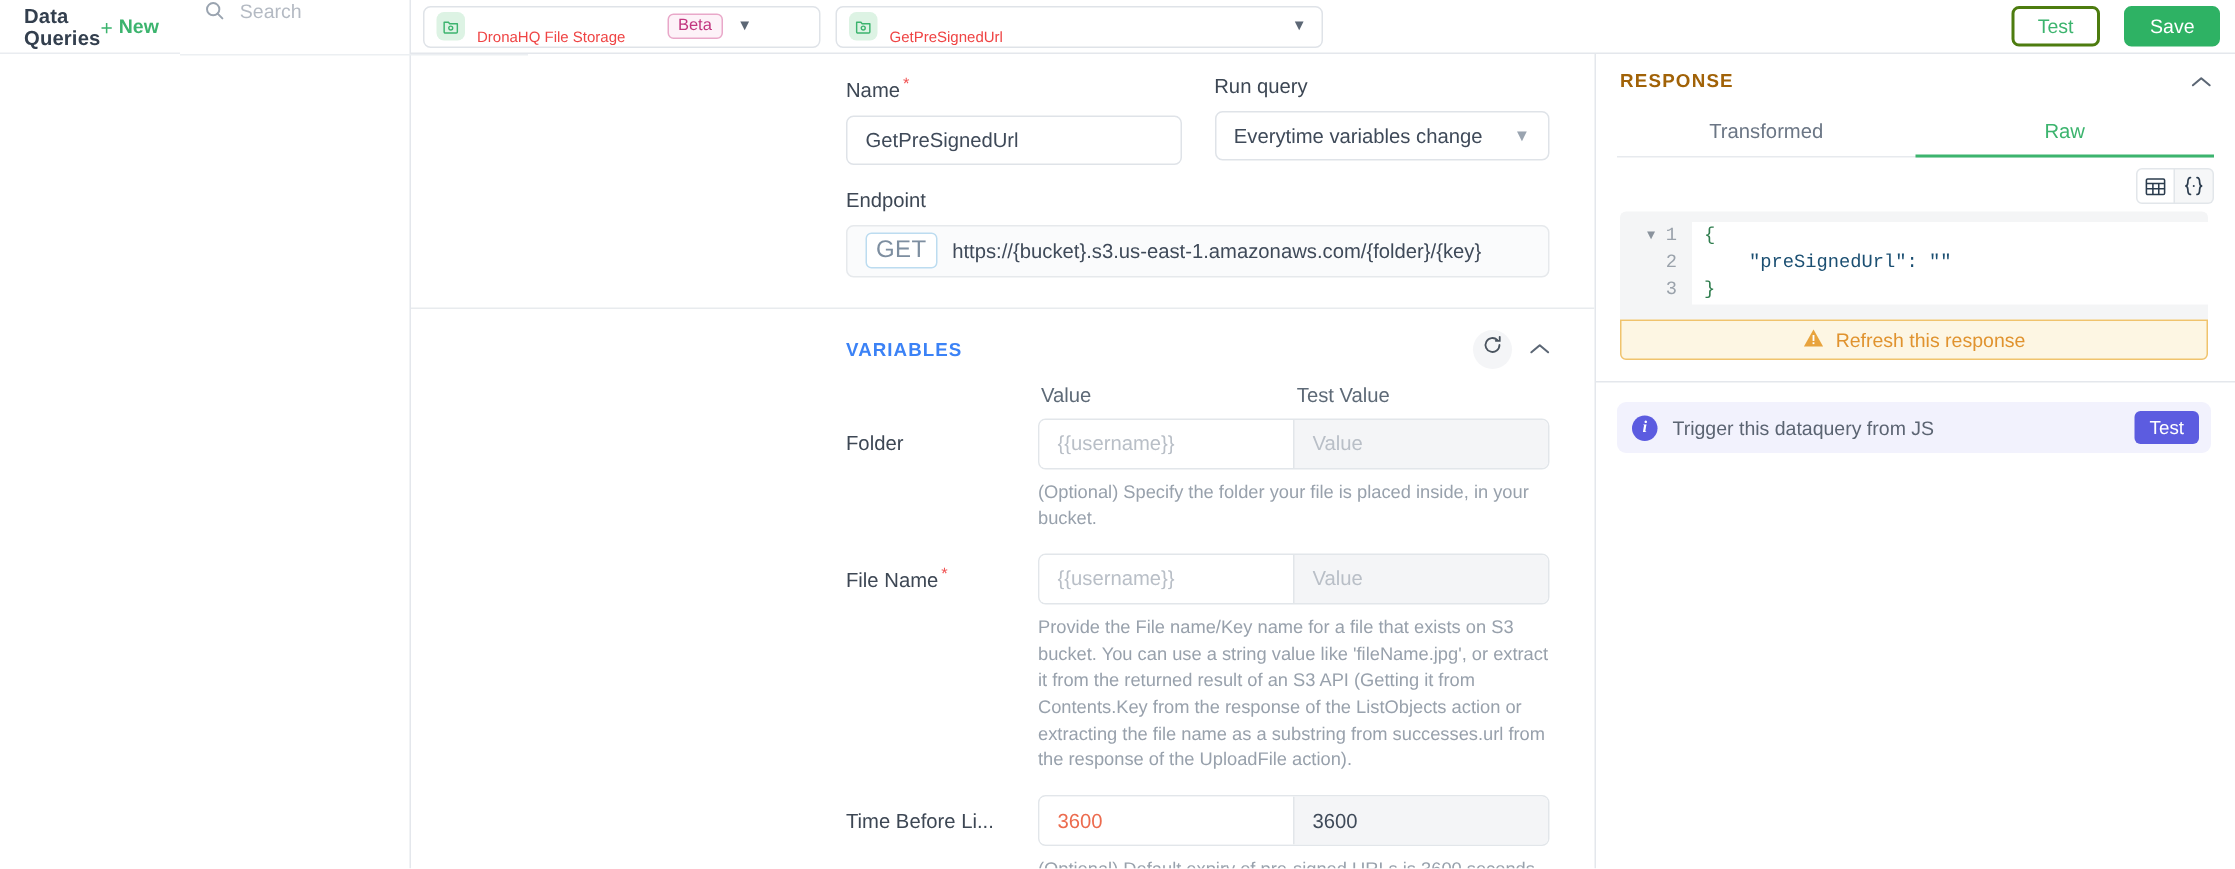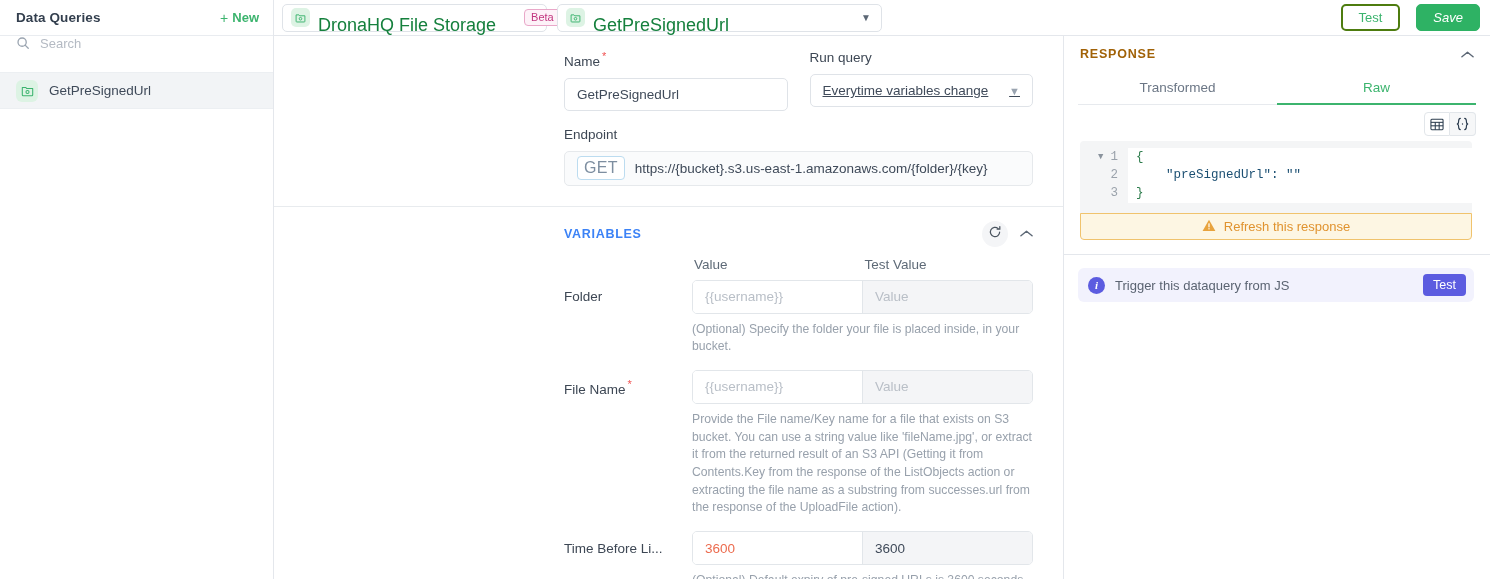--- a/index.html
+++ b/index.html
@@ -11,21 +11,21 @@
     color: #2f3b49;
     -webkit-font-smoothing: antialiased;
   }
   .app { display: flex; width: 1490px; height: 579px; }
 
   
   .sidebar {
     width: 274px; height: 579px;
     background: #ffffff;
     border-right: 1px solid #e4e7ec;
-    display: flex; flex-direction: column;
+    display: flex; 
   }
   .sb-head {
     height: 36px; display: flex; align-items: center;
     padding: 0 14px 0 16px; justify-content: space-between;
     border-bottom: 1px solid #e9ecf0;
   }
   .sb-title { font-size: 13.5px; font-weight: 700; color: #333f4e; letter-spacing: .1px; }
   .sb-new {
     font-size: 13px; color: #3cb46e; font-weight: 600;
     display: flex; align-items: center; gap: 4px; cursor: pointer;
@@ -59,38 +59,38 @@
   .topbar {
     height: 36px; display: flex; align-items: center;
     padding: 0 10px 0 8px; gap: 10px;
     border-bottom: 1px solid #e4e7ec; background: #fff;
   }
   .select-box {
     height: 28px; border: 1px solid #dfe3e8; border-radius: 5px;
     background: #fff; display: flex; align-items: center;
     gap: 8px; padding: 0 8px 0 8px; cursor: pointer;
   }
-  .select-box .lbl { font-size: 18px; color: #15803d; white-space: nowrap; margin-top: 15px; }
+  .select-box .lbl { font-size: 10px; color: #ef4444; white-space: nowrap; margin-top: 15px; }
   .beta {
     font-size: 11px; color: #c2367f; border: 1px solid #e9a8c9;
     border-radius: 4px; padding: 1px 6px 2px; background: #fdf2f8;
     line-height: 1.1; font-weight: 500; margin-left: 20px;
   }
   .caret { color: #5c6775; font-size: 10px; line-height: 1; margin-left: 2px; }
   .select-a { width: 265px; }
   .select-b { width: 325px; justify-content: flex-start; position: relative; }
   .select-b .caret { position: absolute; right: 10px; }
   .topbar-spacer { flex: 1; }
   .btn {
     height: 27px; border-radius: 5px; font-size: 13px; font-family: inherit;
     cursor: pointer; padding: 0 16px; display: flex; align-items: center;
     justify-content: center; font-weight: 500;
   }
   .btn-test { border: 2px solid #4d7c0f; background: #fff; color: #3cb46e; }
-  .btn-save { border: 1px solid #2eb264; background: #2eb264; color: #fff; margin-left: 6px; font-style: italic; }
+  .btn-save { border: 1px solid #2eb264; background: #2eb264; color: #fff; margin-left: 6px; }
 
   .body-wrap { flex: 1; display: flex; min-height: 0; }
 
   
   .form-col {
     flex: 1; min-width: 0; overflow: hidden; position: relative;
     border-right: 1px solid #e4e7ec;
   }
   .form-inner { padding: 14px 30px 0 290px; }
   .fgrid { display: flex; gap: 22px; }
@@ -99,21 +99,21 @@
   .req { color: #f05252; font-size: 11px; vertical-align: super; margin-left: 2px; }
   .fin {
     height: 33px; border: 1px solid #dfe3e8; border-radius: 5px;
     background: #fff; width: 100%; padding: 0 12px;
     font-size: 13.5px; color: #3f4a59; font-family: inherit; outline: none;
   }
   .fsel {
     height: 33px; border: 1px solid #dfe3e8; border-radius: 5px;
     background: #fff; display: flex; align-items: center;
     padding: 12px 12px; font-size: 13.5px; color: #3f4a59;
-    justify-content: space-between; cursor: pointer; text-decoration: underline;
+    justify-content: space-between; cursor: pointer;
   }
   .fsel .chev { color: #9aa4b0; font-size: 11px; }
   .endpoint-wrap { margin-top: 16px; }
   .endpoint-field {
     height: 35px; border: 1px solid #e6e9ec; border-radius: 5px;
     background: #fafbfc; display: flex; align-items: center;
     padding: 0 12px; gap: 10px;
   }
   .verb {
     font-size: 16px; color: #7d8ea0; border: 1px solid #bcdcf0;

